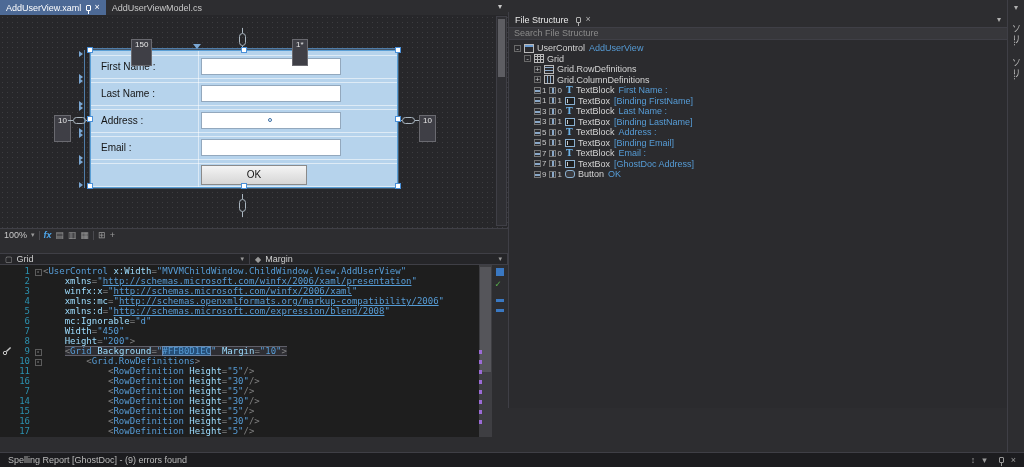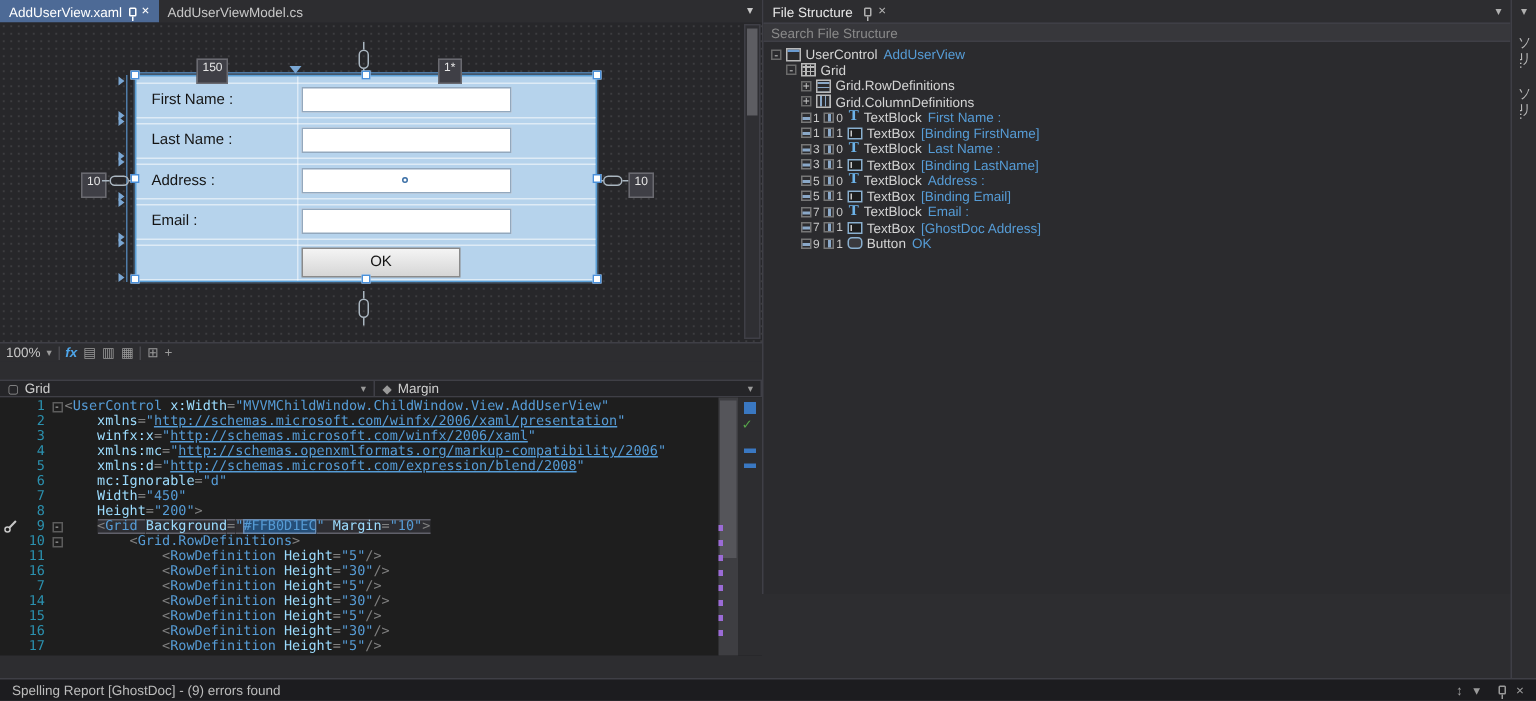--- a/index.html
+++ b/index.html
@@ -13,21 +13,21 @@
   .tabx{font-size:9px;margin-left:3px;line-height:9px}
   .tabpin{display:inline-block;width:5px;height:6px;border:1px solid currentColor;border-radius:1px;position:relative;margin-left:5px}
   .tabpin::after{content:"";position:absolute;top:5px;left:1px;width:1px;height:3px;background:currentColor}
   .tb-dd{margin-left:auto;color:#c8c8c8;font-size:8px;padding:2px 6px}
 
   
   #designer{position:absolute;left:0;top:15px;width:508px;height:213px;overflow:hidden;
     background-color:#27272a;background-image:radial-gradient(#3d3d40 0.8px,transparent 0.9px);background-size:5px 5px}
   .rail-h{position:absolute;left:90px;top:33px;width:308px;height:1px;background:#4f7ca8}
   .rail-v{position:absolute;left:84px;top:35px;width:1px;height:138px;background:#4f7ca8}
-  .rail-label,.margin-label{position:absolute;height:17px;line-height:10px;padding:0 3px;font-size:8px;color:#e6e6e6;background:#3f3f46;border:1px solid #6a6a70;z-index:4}
+  .rail-label,.margin-label{position:absolute;height:27px;line-height:10px;padding:0 3px;font-size:8px;color:#e6e6e6;background:#3f3f46;border:1px solid #6a6a70;z-index:4}
   .tri-down{position:absolute;left:193px;top:29px;width:0;height:0;border-left:4px solid transparent;border-right:4px solid transparent;border-top:5px solid #7aa7d4;z-index:4}
   .tick{position:absolute;left:79px;width:0;height:0;border-top:3px solid transparent;border-bottom:3px solid transparent;border-left:4px solid #7aa7d4;z-index:3}
   .chain{position:absolute;border:1px solid #aab6c0;z-index:4}
   .chain-h{width:13px;height:7px;border-radius:4px}
   .chain-h::before,.chain-h::after{content:"";position:absolute;top:2px;width:5px;height:1px;background:#aab6c0}
   .chain-h::before{left:-6px}.chain-h::after{right:-6px}
   .chain-v{width:7px;height:13px;border-radius:4px}
   .chain-v::before,.chain-v::after{content:"";position:absolute;left:2px;width:1px;height:5px;background:#aab6c0}
   .chain-v::before{top:-6px}.chain-v::after{bottom:-6px}
 
@@ -88,25 +88,25 @@
   .mk-square{position:absolute;top:3px;left:4px;width:8px;height:8px;background:#3a78c2}
   .mk-check{position:absolute;top:13px;left:3px;color:#57a64a;font-size:10px}
   .mk-small{position:absolute;left:4px;width:8px;height:3px;background:#3a78c2}
 
   
   #editor-bottom{position:absolute;left:0;top:437px;width:508px;height:15px;background:#2d2d30;border-top:1px solid #3f3f46;display:flex;align-items:center;font-size:9px;color:#c8c8c8;padding:0 4px;gap:3px}
   .hscroll{position:relative;margin-left:8px;flex:1;height:9px;background:#3e3e42}
   .hthumb{position:absolute;left:2px;top:1px;height:7px;width:45%;background:#55555a}
 
   
-  #file-structure{position:absolute;left:508px;top:0;width:499px;height:396px;background:#2b2b2e;border-left:1px solid #3f3f46}
+  #file-structure{position:absolute;left:508px;top:12px;width:499px;height:396px;background:#2b2b2e;border-left:1px solid #3f3f46}
   .fs-title{display:flex;align-items:center;height:15px;background:#2d2d30;padding:0 6px;font-size:9px;color:#e8e8e8;gap:2px}
   .fs-title .light{color:#b0b0b0}
   .fs-dd{margin-left:auto;font-size:8px;color:#b0b0b0}
-  .fs-search{height:13px;background:#37373b;border-top:1px solid #3f3f46;border-bottom:1px solid #3f3f46;display:flex;align-items:center;padding:0 5px}
+  .fs-search{height:13px;background:#37373b;border-top:1px solid #3f3f46;border-bottom:1px solid #3f3f46;display:flex;padding:0 5px}
   .fs-search-text{font-size:9px;color:#8a8a8a}
   #fs-tree{padding-top:3px}
   .fs-row{display:flex;align-items:center;height:10.5px;font-size:9px;white-space:pre}
   .exp{width:7px;height:7px;flex:none;border:1px solid #6a6a6a;color:#c8c8c8;font-size:8px;line-height:5px;text-align:center;margin-right:3px;background:#2b2b2e}
   .type{color:#d4d4d4;margin-right:4px}
   .val{color:#569cd6}
   .rcb{display:inline-flex;align-items:center;margin-right:3px}
   .bx{width:7px;height:7px;border:1px solid #777;display:inline-block;position:relative;margin-right:1px;background:#2d2d30}
   .bx-row::after{content:"";position:absolute;left:0;right:0;top:2px;height:2px;background:#8aa8c8}
   .bx-col::after{content:"";position:absolute;top:0;bottom:0;left:2px;width:2px;background:#8aa8c8}

